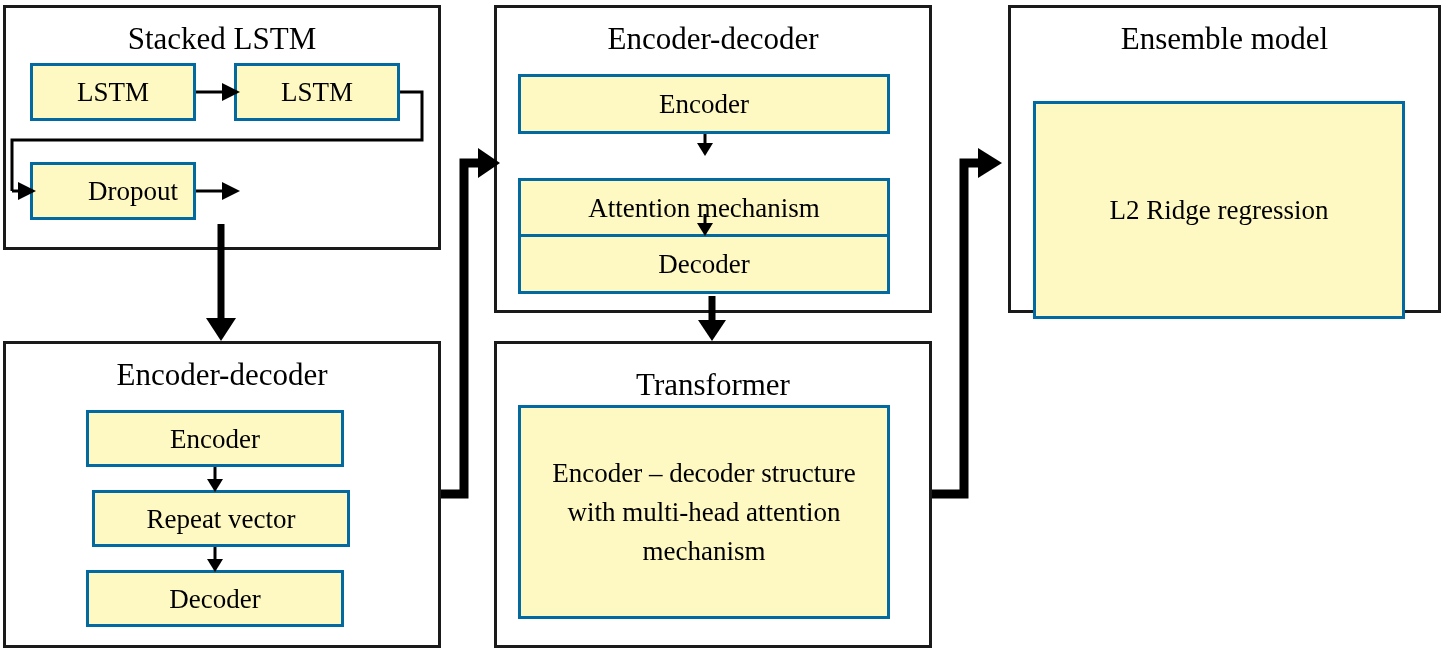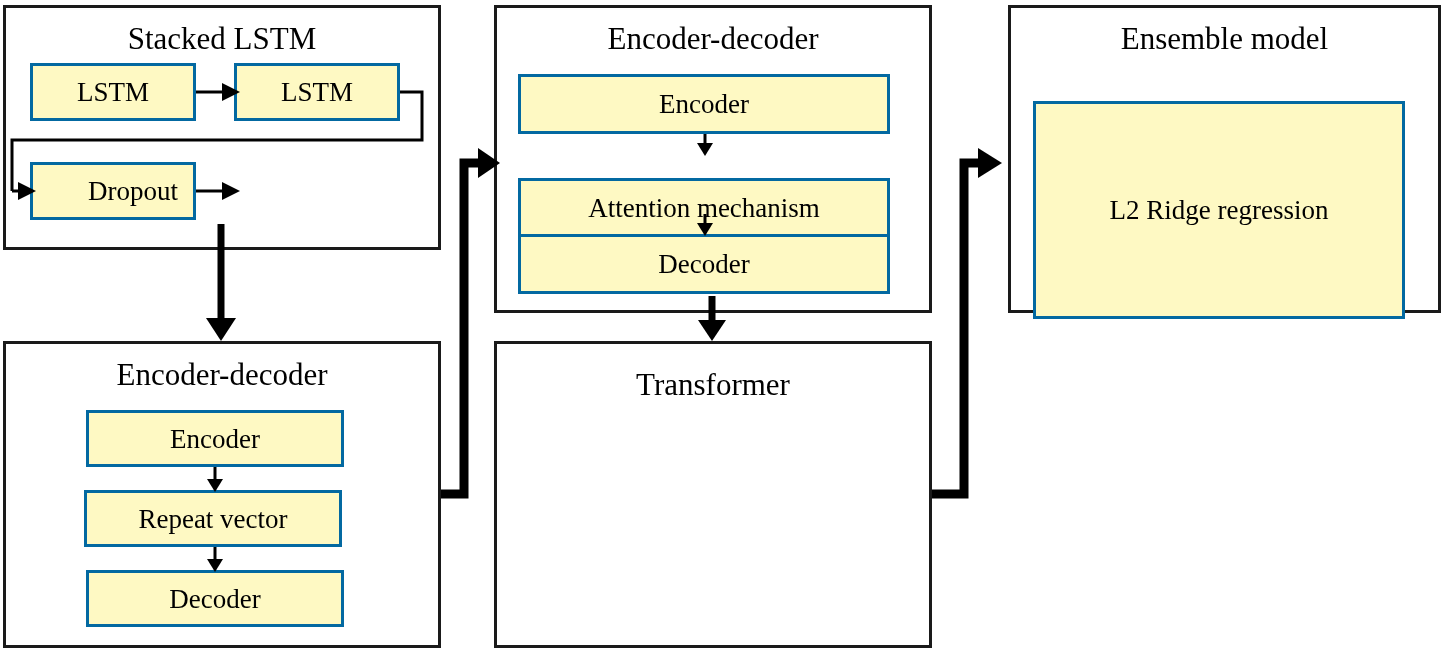--- a/index.html
+++ b/index.html
@@ -72,33 +72,34 @@
     <div class="panel-title" style="top:12px;">Stacked LSTM</div>
   </div>
   <div class="node" style="left:30px; top:63px; width:166px; height:58px;">LSTM</div>
   <div class="node" style="left:234px; top:63px; width:166px; height:58px;">LSTM</div>
   <div class="node" style="left:30px; top:162px; width:166px; height:58px;padding-left:40px;">Dropout</div>
 
   <div class="panel" style="left:3px; top:341px; width:438px; height:307px;">
     <div class="panel-title" style="top:12px;">Encoder-decoder</div>
   </div>
   <div class="node" style="left:86px; top:410px; width:258px; height:57px;">Encoder</div>
-  <div class="node" style="left:84px; top:490px; width:258px; height:57px;">Repeat vector</div>
+  <div class="node" style="left:92px; top:490px; width:258px; height:57px;">Repeat vector</div>
   <div class="node" style="left:86px; top:570px; width:258px; height:57px;">Decoder</div>
 
   <div class="panel" style="left:494px; top:5px; width:438px; height:308px;">
     <div class="panel-title" style="top:12px;">Encoder-decoder</div>
   </div>
   <div class="node" style="left:518px; top:74px; width:372px; height:60px;">Encoder</div>
   <div class="node" style="left:518px; top:154px; width:372px; height:60px;margin-top:24px;">Attention mechanism</div>
   <div class="node" style="left:518px; top:234px; width:372px; height:60px;">Decoder</div>
 
   <div class="panel" style="left:494px; top:341px; width:438px; height:307px;">
     <div class="panel-title" style="top:22px;">Transformer</div>
   </div>
+  <div class="node multiline" style="left:518px; top:405px; width:372px; height:214px;">Encoder – decoder structure with multi-head attention mechanism</div>
 
   <div class="panel" style="left:1008px; top:5px; width:433px; height:308px;">
     <div class="panel-title" style="top:12px;">Ensemble model</div>
   </div>
   <div class="node" style="left:1033px; top:65px; width:372px; height:218px;margin-top:36px;">L2 Ridge regression</div>
 
   <svg class="wire-layer" viewBox="0 0 1448 654" width="1448" height="654">
 
     <g>
       <path class="thin-line" d="M196,92 L222,92"></path>

